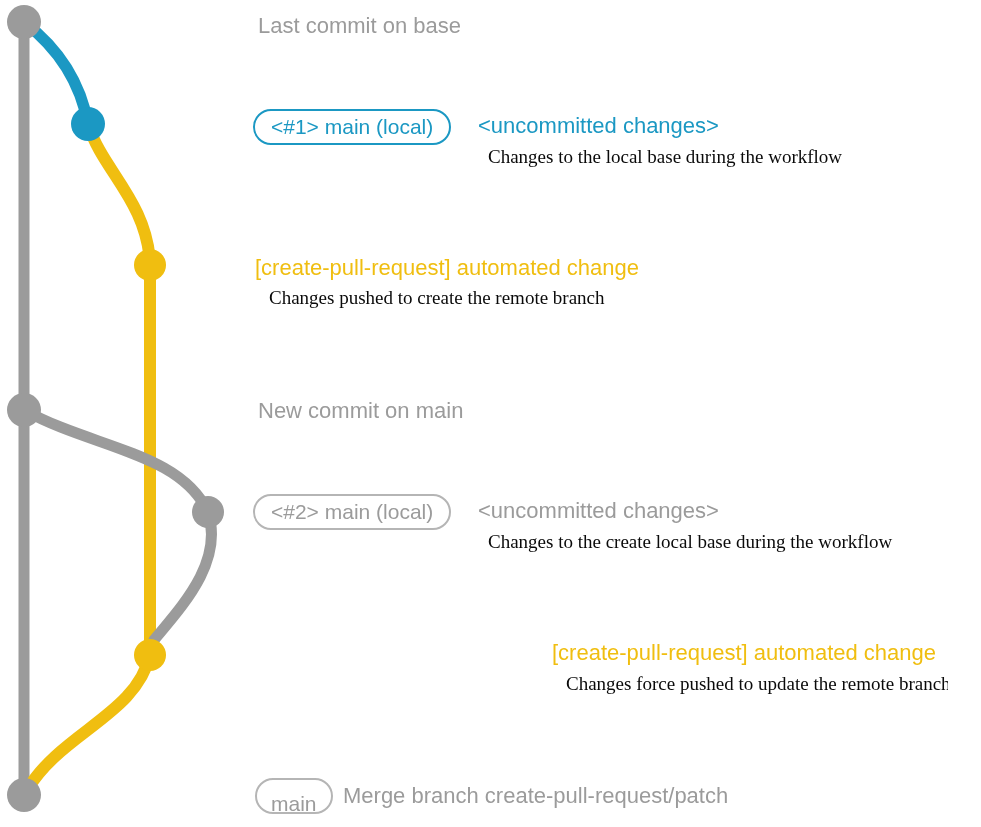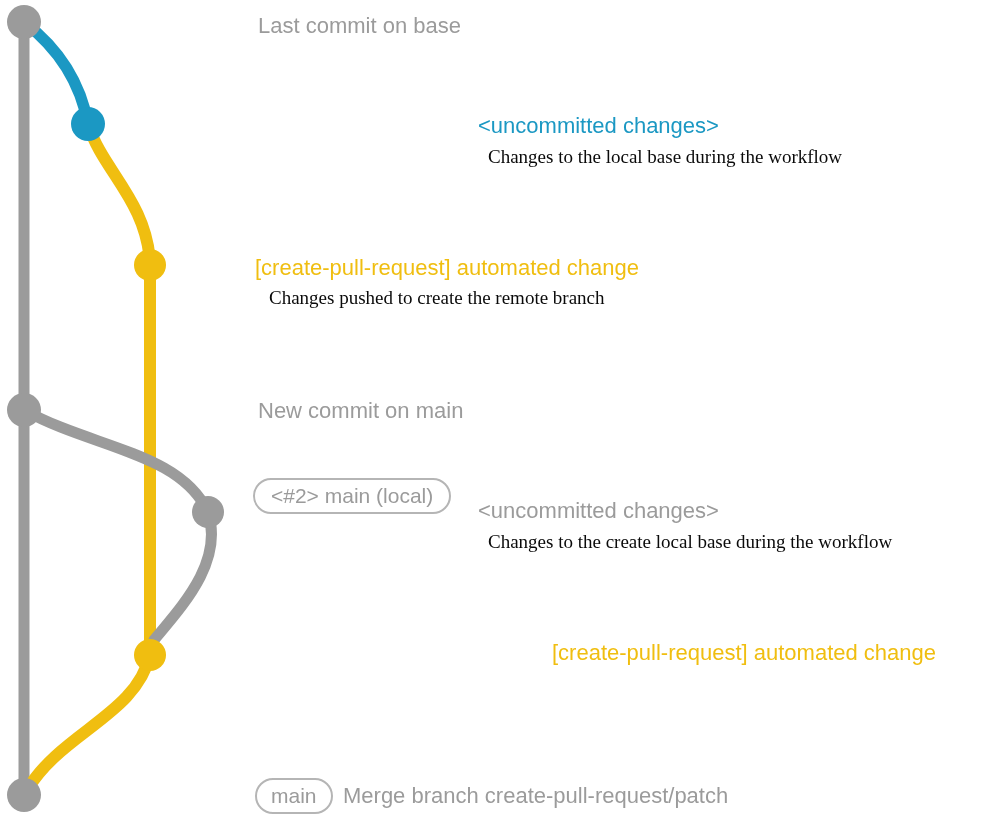--- a/index.html
+++ b/index.html
@@ -70,30 +70,32 @@
     <circle cx="88" cy="124" r="17" fill="#1b98c3"></circle>
     <circle cx="150" cy="265" r="16" fill="#f0be10"></circle>
     <circle cx="24" cy="410" r="17" fill="#9b9b9b"></circle>
     <circle cx="208" cy="512" r="16" fill="#9b9b9b"></circle>
     <circle cx="150" cy="655" r="16" fill="#f0be10"></circle>
     <circle cx="24" cy="795" r="17" fill="#9b9b9b"></circle>
   </svg>
 
   <div class="abs heading gray" style="left:258px;top:13px;">Last commit on base</div>
 
+  <span class="abs branch-box blue" style="left:253px;top:109px;">&lt;#1&gt; main (local)</span>
   <div class="abs heading blue" style="left:478px;top:113px;">&lt;uncommitted changes&gt;</div>
   <div class="abs serif-note" style="left:488px;top:145px;">Changes to the local base during the workflow</div>
 
   <div class="abs heading yellow" style="left:255px;top:255px;">[create-pull-request] automated change</div>
   <div class="abs serif-note" style="left:269px;top:286px;">Changes pushed to create the remote branch</div>
 
   <div class="abs heading gray" style="left:258px;top:398px;">New commit on main</div>
 
-  <span class="abs branch-box gray" style="left:253px;top:478px;">&lt;#2&gt; main (local)</span>
+  <span class="abs branch-box gray" style="left:253px;top:494px;">&lt;#2&gt; main (local)</span>
   <div class="abs heading gray" style="left:478px;top:498px;">&lt;uncommitted changes&gt;</div>
   <div class="abs serif-note" style="left:488px;top:530px;">Changes to the create local base during the workflow</div>
 
   <div class="abs heading yellow" style="left:552px;top:640px;">[create-pull-request] automated change</div>
+  <div class="abs serif-note" style="left:566px;top:672px;">Changes force pushed to update the remote branch</div>
 
-  <span class="abs branch-box gray" style="left:255px;top:778px;padding:0 14px;">main</span>
+  <span class="abs branch-box gray" style="left:255px;top:778px;padding:8px 14px;">main</span>
   <div class="abs heading gray" style="left:343px;top:783px;">Merge branch create-pull-request/patch</div>
 
 </div>
 
 </body></html>

